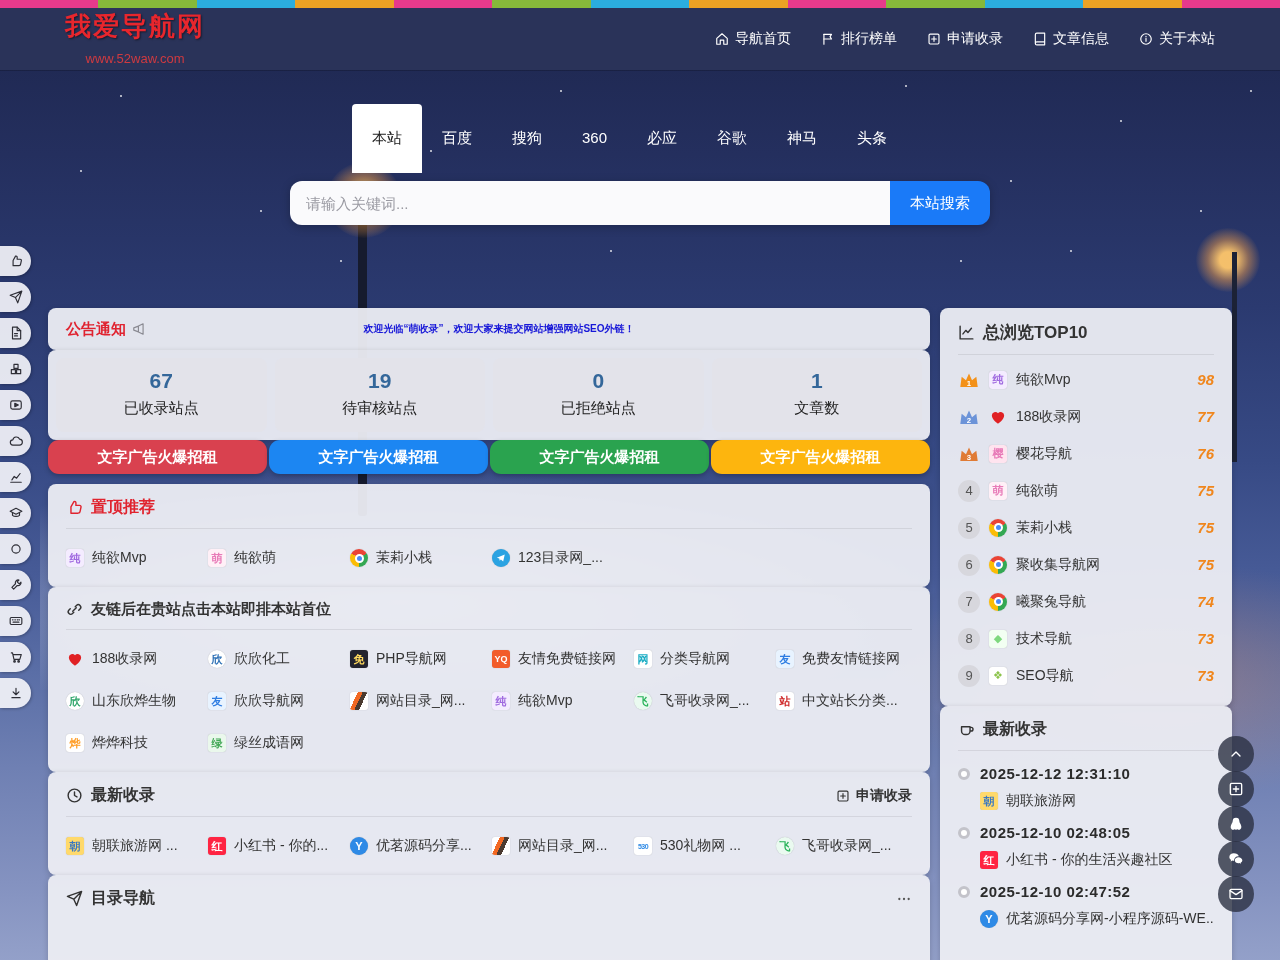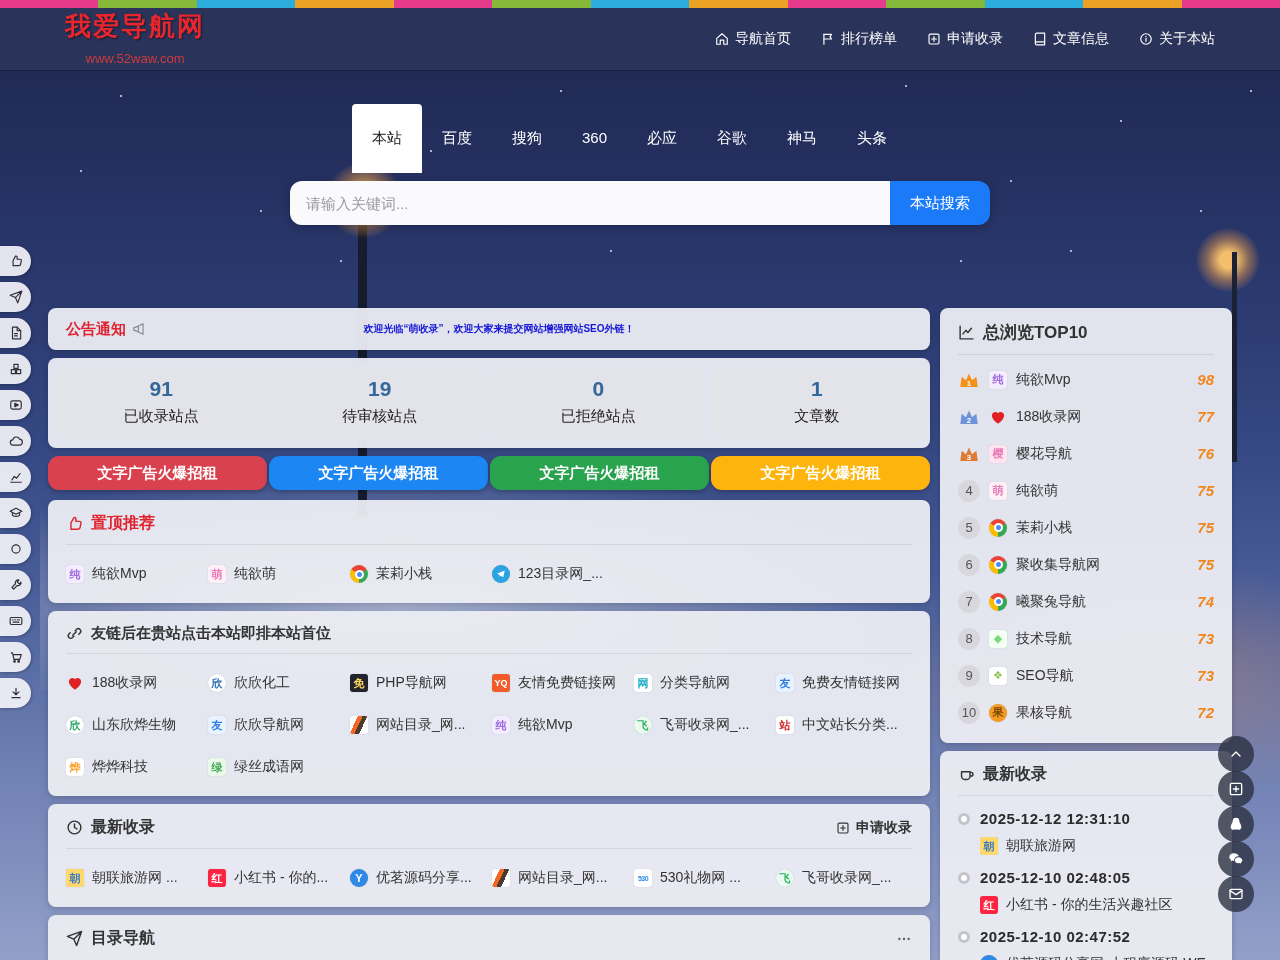--- a/index.html
+++ b/index.html
@@ -43,21 +43,21 @@
   .search-input::placeholder{color:#9a9aa2}
   .search-btn{width:100px;border:none;background:#1a7af8;color:#fff;font-size:15px;cursor:pointer;font-family:inherit}
   
   .dock{position:absolute;z-index:4;left:0;top:246px;display:flex;flex-direction:column;gap:6px}
   .dock-btn{width:31px;height:30px;background:rgba(243,243,248,.92);border-radius:0 15px 15px 0;display:flex;align-items:center;justify-content:center;color:#2e2e36;cursor:pointer;box-shadow:1px 1px 3px rgba(0,0,0,.25)}
   .dock-btn svg{width:14px;height:14px}
   
   .content{position:absolute;z-index:2;top:308px;left:48px;width:1184px;display:flex;gap:10px;align-items:flex-start}
   .col-left{width:882px}
   .col-right{width:292px}
-  .panel{background:rgba(236,237,243,.95);border-radius:8px;margin-bottom:8px;box-shadow:0 2px 6px rgba(0,0,0,.18)}
+  .panel{background:rgba(236,237,243,.95);border-radius:8px;box-shadow:0 2px 6px rgba(0,0,0,.18)}
   .divider{border-bottom:1px solid rgba(0,0,0,.08);margin-top:10px}
   
   .announce{height:42px;display:flex;align-items:center;padding:0 18px}
   .announce-label{color:#e02330;font-weight:bold;font-size:15px}
   .announce-ic{color:#8a8a92;margin-left:6px;display:flex}
   .announce-ic svg{width:14px;height:14px}
   .announce-text{flex:1;text-align:center;color:#1717d8;font-weight:bold;font-size:10px;padding-right:60px}
   
   .stats{display:grid;grid-template-columns:repeat(4,1fr);gap:8px;padding:8px}
   .stat-cell{background:#e3e3ea;border-radius:8px;text-align:center;padding:11px 0 14px;cursor:pointer}
@@ -337,21 +337,21 @@
       <span class="announce-ic">
           <svg viewBox="0 0 24 24" fill="none" stroke="currentColor" stroke-width="2" stroke-linecap="round" stroke-linejoin="round">
             <path d="M3 10v4l8 3V7zM11 7l8-4v18l-8-4"></path>
           </svg>
         </span>
       <span class="announce-text">欢迎光临“萌收录”，欢迎大家来提交网站增强网站SEO外链！</span>
     </div>
 
     <div class="panel stats" id="stats">
         <div class="stat-cell">
-          <div class="stat-value">91</div>
+          <div class="stat-value">67</div>
           <div class="stat-label">已收录站点</div>
         </div>
         <div class="stat-cell">
           <div class="stat-value">19</div>
           <div class="stat-label">待审核站点</div>
         </div>
         <div class="stat-cell">
           <div class="stat-value">0</div>
           <div class="stat-label">已拒绝站点</div>
         </div>
@@ -624,26 +624,20 @@
             <span class="fav" style="background: rgb(242, 255, 242); color: rgb(126, 216, 126);">◆</span>
             <span class="top10-name">技术导航</span>
             <span class="top10-val">73</span>
           </div>
           <div class="top10-row">
             <span class="rank circle">9</span>
             <span class="fav" style="background: rgb(255, 255, 255); color: rgb(139, 195, 74);">❖</span>
             <span class="top10-name">SEO导航</span>
             <span class="top10-val">73</span>
           </div>
-          <div class="top10-row">
-            <span class="rank circle">10</span>
-            <span class="fav round" style="background: rgb(245, 154, 35); color: rgb(122, 74, 0);">果</span>
-            <span class="top10-name">果核导航</span>
-            <span class="top10-val">72</span>
-          </div>
         </div>
     </div>
 
     <div class="panel section" style="height:400px">
       <div class="sec-head">
         <span style="display:flex">
             <svg viewBox="0 0 24 24" fill="none" stroke="currentColor" stroke-width="2" stroke-linecap="round" stroke-linejoin="round">
               <path d="M5 8h12v6a5 5 0 01-5 5h-2a5 5 0 01-5-5zM17 9h1.6a2.6 2.6 0 010 5.2H17"></path>
             </svg>
           </span>

